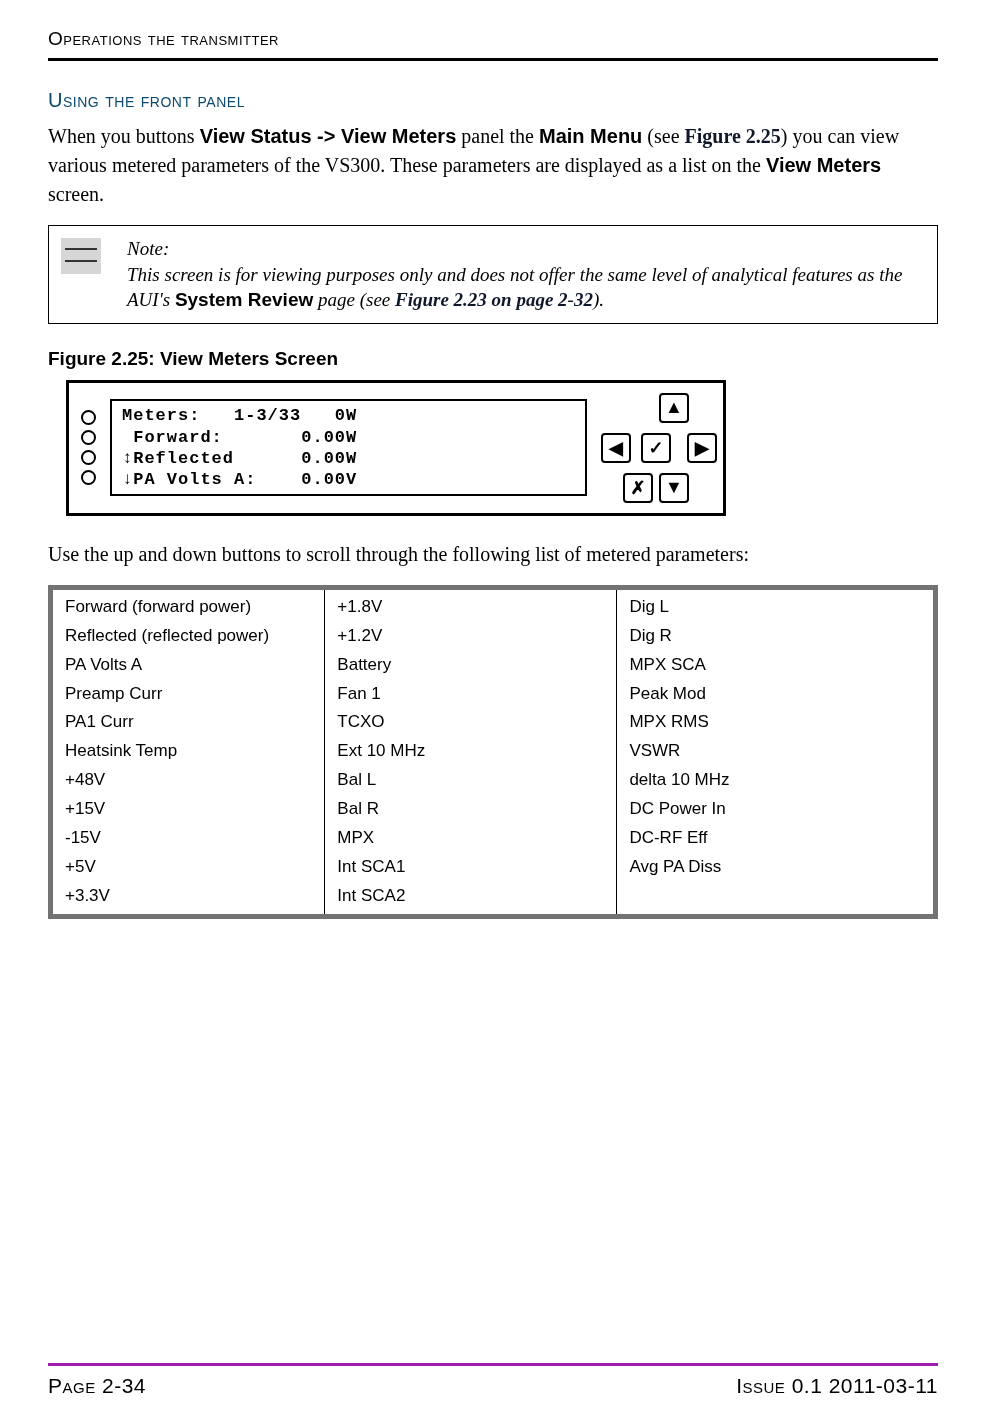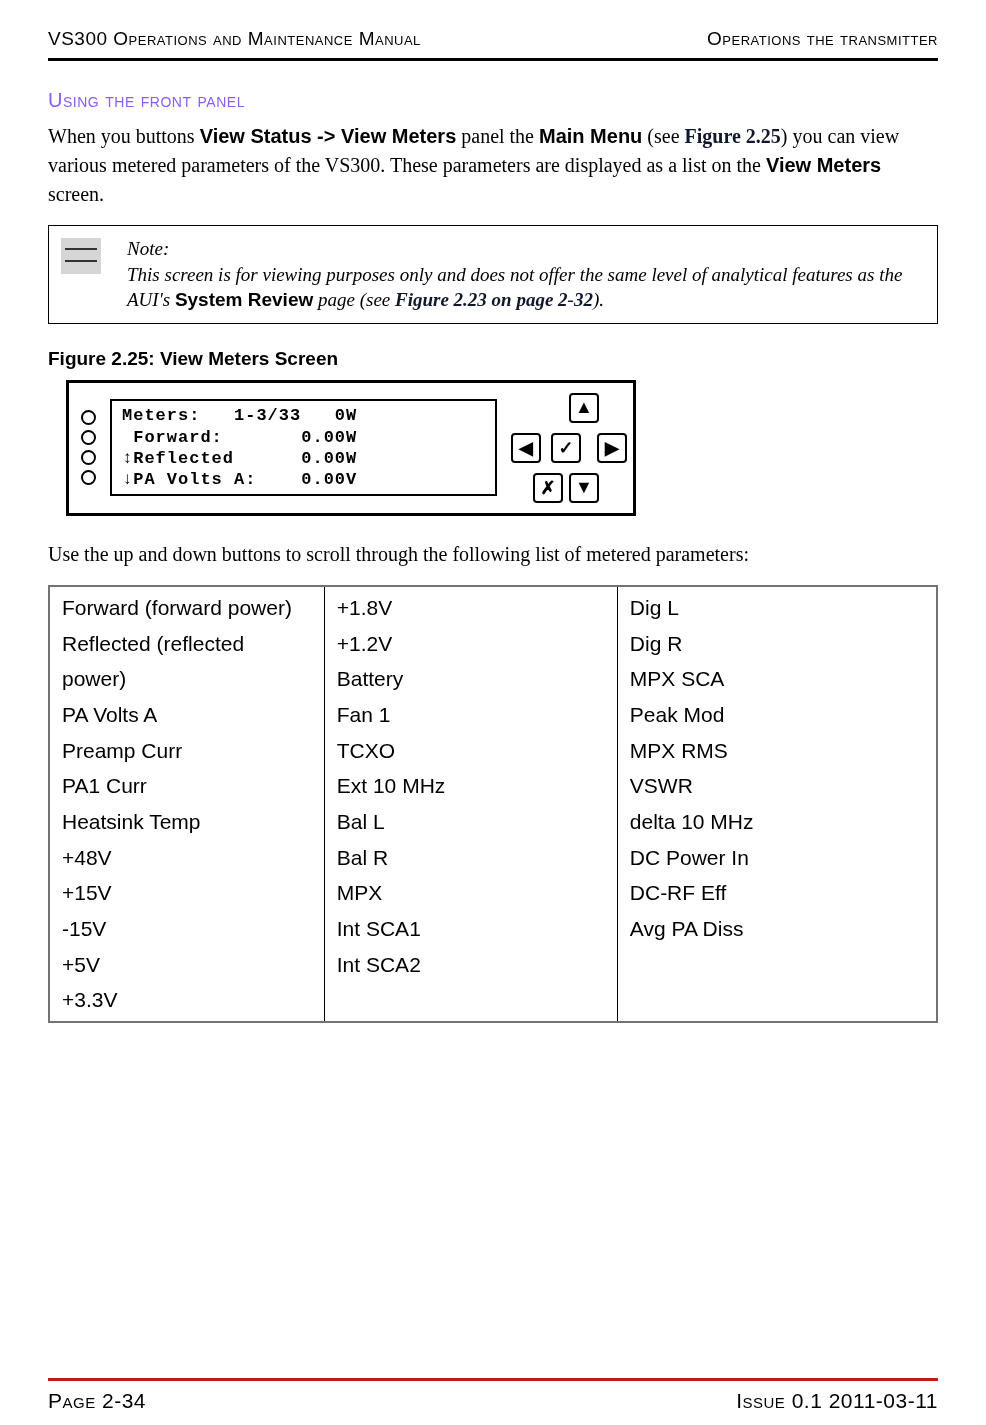--- a/index.html
+++ b/index.html
@@ -18,21 +18,21 @@
       font-variant: small-caps;
       font-size: 19px;
       letter-spacing: 0.5px;
       font-family: 'Trebuchet MS', sans-serif;
       padding-bottom: 8px;
       border-bottom: 3px solid #000;
       margin-bottom: 28px;
     }
     .section-heading {
       font-variant: small-caps;
-      color: #8b5cf6;
+      color: #0c4a6e;
       font-size: 20px;
       font-family: 'Trebuchet MS', sans-serif;
       letter-spacing: 0.5px;
       margin-bottom: 10px;
     }
     .body-text {
       font-size: 20px;
       line-height: 1.45;
       margin-bottom: 16px;
     }
@@ -65,21 +65,21 @@
     .note-text { font-style: italic; font-size: 19px; line-height: 1.35; }
     .note-text .bold { font-style: normal; }
     .figure-caption {
       font-family: Arial, sans-serif;
       font-weight: bold;
       font-size: 19px;
       margin-bottom: 10px;
     }
     .lcd-panel {
       border: 3px solid #000;
-      width: 570px;
+      width: 660px;
       padding: 10px 12px;
       display: flex;
       align-items: center;
       gap: 14px;
       margin: 0 0 24px 18px;
     }
     .leds {
       display: flex;
       flex-direction: column;
       gap: 5px;
@@ -118,53 +118,52 @@
       font-size: 18px;
       font-weight: bold;
     }
     .dpad-up { top: 0; left: 58px; }
     .dpad-down { bottom: 0; left: 58px; }
     .dpad-left { top: 40px; left: 0; }
     .dpad-right { top: 40px; right: -6px; }
     .dpad-ok { top: 40px; left: 40px; }
     .dpad-cancel { bottom: 0; left: 22px; }
     .params-table {
-      border: 2px solid #737373;
+      border: 5px solid #737373;
       border-collapse: collapse;
       width: 100%;
       font-family: Arial, sans-serif;
-      font-size: 21px;
+      font-size: 17px;
     }
     .params-table td {
       padding: 3px 12px;
       vertical-align: top;
       line-height: 1.7;
       border-left: 1px solid #000;
     }
     .params-table td:first-child { border-left: none; width: 31%; }
     .params-table td:nth-child(2) { width: 33%; }
     .footer {
       position: absolute;
-      bottom: 12px;
+      bottom: 27px;
       left: 48px; right: 48px;
-      border-top: 3px solid #b91c1c;
+      border-top: 3px solid #a21caf;
       padding-top: 8px;
       display: flex;
       justify-content: space-between;
       font-variant: small-caps;
       font-size: 21px;
       letter-spacing: 0.5px;
       font-family: 'Trebuchet MS', sans-serif;
     }
   </style>
 </head>
 <body>
 
 <div class="header">
-  <span>VS300 Operations and Maintenance Manual</span>
   <span>Operations the transmitter</span>
 </div>
 
 <div class="section-heading">Using the front panel</div>
 
 <p class="body-text">
   <span>When you buttons </span><span class="bold">View Status -&gt; View Meters</span><span> panel the </span><span class="bold">Main Menu</span><span> (see </span><span class="link">Figure 2.25</span><span>) you can view various metered parameters of the VS300. These parameters are displayed as a list on the </span><span class="bold">View Meters</span><span> screen.</span>
 </p>
 
 <div class="note-box">

